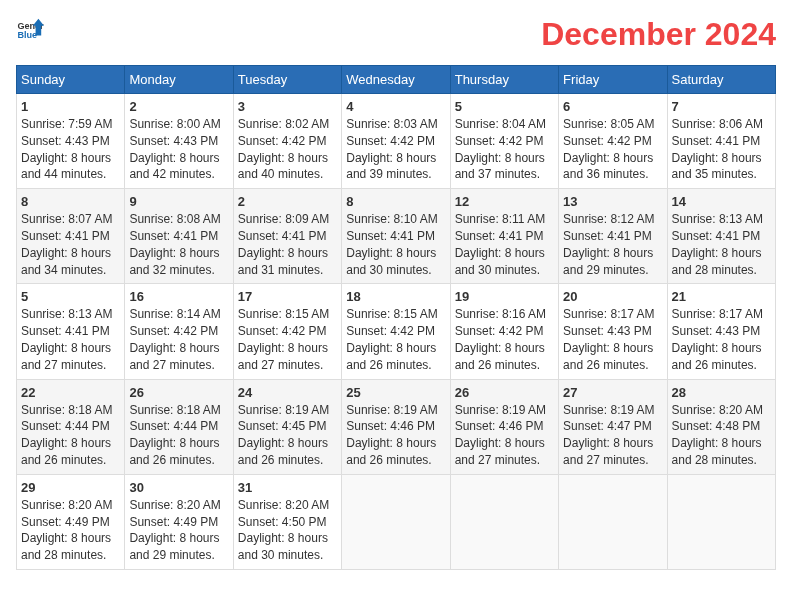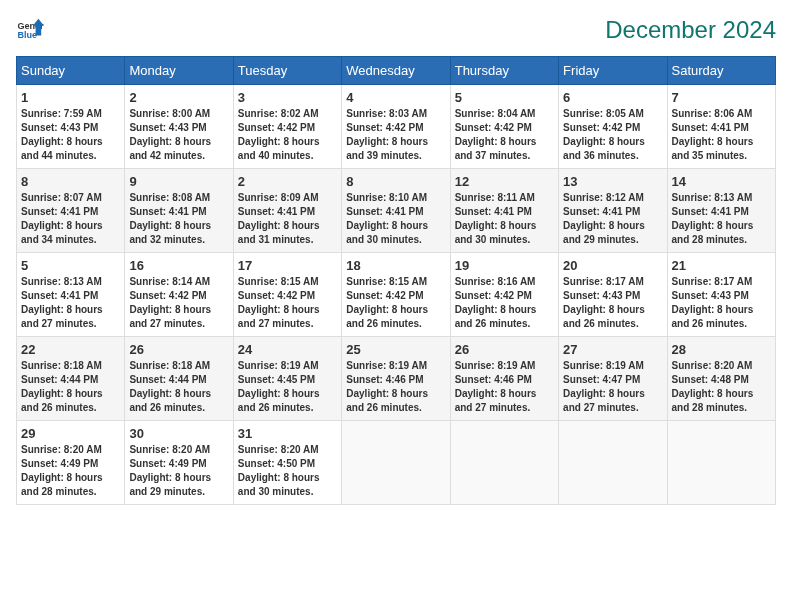--- a/index.html
+++ b/index.html
@@ -22,23 +22,23 @@
       gap: 4px;
     }
     .logo-icon {
       width: 28px;
       height: 28px;
     }
     .title-block {
       text-align: right;
     }
     .main-title {
-      font-size: 24px;
-      font-weight: normal;
-      color: #0f766e;
+      font-size: 32px;
+      font-weight: bold;
+      color: #ef4444;
     }
     .subtitle {
       font-size: 16px;
       color: #555;
     }
     table {
       width: 100%;
       border-collapse: collapse;
       table-layout: fixed;
     }
@@ -62,24 +62,23 @@
     tr:nth-child(even) td {
       background: #f5f5f5;
     }
     .day-num {
       font-weight: bold;
       font-size: 13px;
       display: block;
       margin-bottom: 2px;
     }
     .cell-content {
-      font-size: 10px;
+      font-size: 12px;
       line-height: 1.4;
       color: #333;
-      font-weight: bold;
     }
     td.empty {
       background: #f9f9f9;
     }
   </style>
 </head>
 <body>
 
 <div class="header-section">
   <div class="logo">

